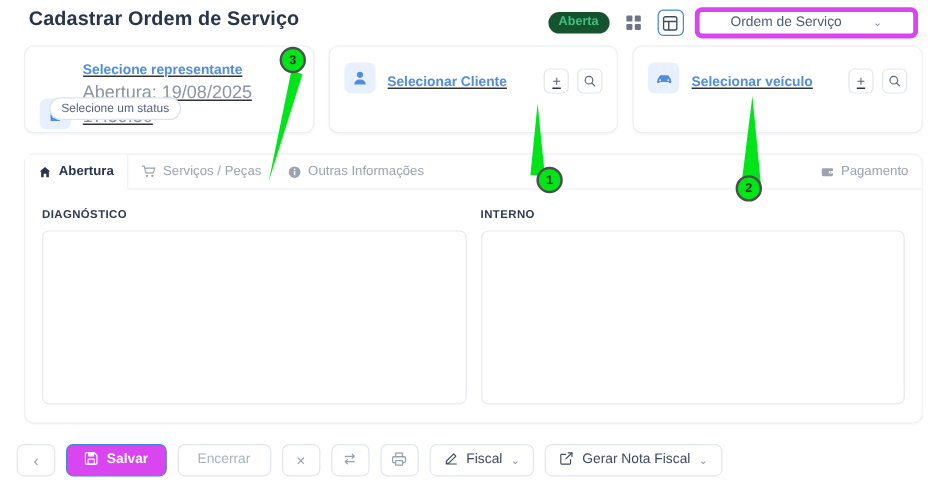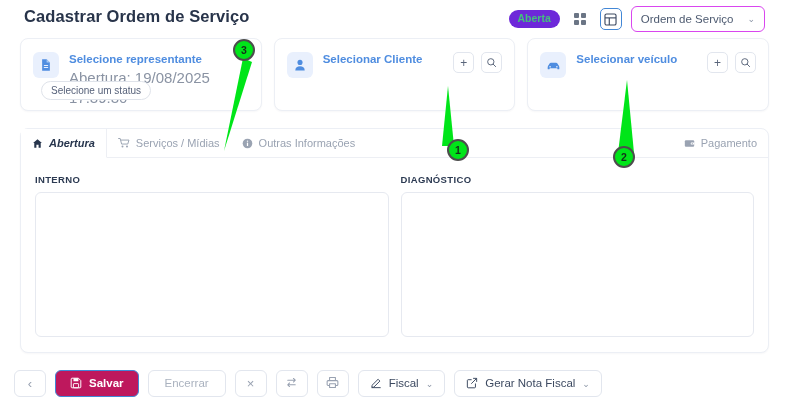--- a/index.html
+++ b/index.html
@@ -15,52 +15,52 @@
   .page-title {
     position: absolute; left: 24px; top: 7px;
     font-size: 16.5px; font-weight: 600; color: #28344a;
     letter-spacing: .1px;
   }
   .header-right {
     position: absolute; right: 24px; top: 6px;
     display: flex; align-items: center; gap: 9px;
   }
   .status-pill {
-    background: #6d28d9; color: #42c07d;
+    background: #14532d; color: #42c07d;
     font-size: 10.5px; font-weight: 600;
     padding: 3px 9px; border-radius: 11px;
     line-height: 1.1;
   }
   .view-toggle {
     width: 22px; height: 22px;
     display: flex; align-items: center; justify-content: center;
     border-radius: 5px;
   }
   .view-toggle.active { border: 1.4px solid #4287d6; }
   .dots-grid {
     display: grid; grid-template-columns: 5px 5px; grid-template-rows: 5px 5px;
     gap: 2.5px;
   }
   .dots-grid i { background: #6b7585; border-radius: 1px; display: block; }
   .type-select {
-    display: flex; align-items: center; gap: 14px;
-    border: 1px solid #d946ef; border-radius: 6px;
-    background: #fff; height: 26px; padding: 0 9px;
+    display: flex; align-items: center; gap: 26px;
+    border: 4px solid #d946ef; border-radius: 6px;
+    background: #fff; height: 26px; padding: 0 26px;
     font-size: 11.5px; color: #4d5a70;
   }
   .chev { color: #8b95a6; font-size: 9px; }
 
   
   .cards { position: absolute; left: 20px; top: 38px; width: 749px; height: 73px;
            display: flex; gap: 12px; }
   .card {
     background: #fff; border: 1px solid #eceff5; border-radius: 8px;
     flex: 1; position: relative; box-shadow: 0 1px 2px rgba(28,40,64,.035);
   }
-  .card-row { display: flex; align-items: flex-start; padding: 13px 12px 0 12px; gap: 10px; }
+  .card-row { display: flex; align-items: flex-end; padding: 13px 12px 0 12px; gap: 10px; text-decoration: underline; }
   .card-ico {
     width: 26px; height: 26px; border-radius: 6px; background: #e9f0fd;
     display: flex; align-items: center; justify-content: center; flex: 0 0 26px;
   }
   .card-main { flex: 1; min-width: 0; }
   .card-link {
     display: block; font-size: 11.5px; font-weight: 600; color: #4f8de0;
     line-height: 1.35; white-space: nowrap; overflow: hidden; text-overflow: ellipsis;
   }
   .card-sub { font-size: 15px; color: #8a93a3; line-height: 1.35; }
@@ -86,21 +86,21 @@
     display: flex; align-items: stretch; height: 29px;
     border-bottom: 1px solid #edeff4; position: relative;
   }
   .tab {
     display: flex; align-items: center; gap: 6px;
     padding: 0 11px; font-size: 11px; color: #9aa3b2; white-space: nowrap;
   }
   .tab.active {
     color: #27354d; font-weight: 600;
     background: #fff; border-right: 1px solid #edeff4;
-    border-bottom: 1px solid #fff; margin-bottom: -1px; font-style: italic;
+    border-bottom: 1px solid #fff; margin-bottom: -1px;
   }
   .tab.pay { margin-left: auto; text-align: center; }
   .tab .ti { display: flex; align-items: center; }
 
   
   .fields { display: flex; gap: 12px; padding: 16px 14px 0 14px; }
   .field { flex: 1; display: flex; flex-direction: column; }
   .field-label {
     font-size: 9.5px; font-weight: 700; color: #2c3a52;
     letter-spacing: .35px; margin-bottom: 7px;
@@ -117,21 +117,21 @@
     position: absolute; left: 0; top: 362px; width: 789px; height: 43px;
     display: flex; align-items: center; gap: 9px; padding: 0 14px;
   }
   .fbtn {
     height: 27px; border: 1px solid #e2e6ee; border-radius: 6px; background: #fff;
     display: flex; align-items: center; justify-content: center; gap: 7px;
     font-size: 11.5px; color: #3d4a61; padding: 0 11px; white-space: nowrap;
   }
   .fbtn.icon-only { width: 32px; padding: 0; color: #98a1b1; font-size: 13px; }
   .fbtn.primary {
-    background: #be185d; border-color: #4287d6; color: #fff;
+    background: #d946ef; border-color: #4287d6; color: #fff;
     font-weight: 600; padding: 0 14px; text-align: right;
   }
   .fbtn.muted { color: #aab2bf; padding: 10px 16px; }
   .fbtn .lbl { line-height: 1; }
 
   
   .mk { position: absolute; pointer-events: none; }
   .mk-circle {
     position: absolute; width: 22px; height: 22px; border-radius: 50%;
     background: #00e519; border: 2px solid #4d4d4d;
@@ -258,21 +258,21 @@
       <div class="tab">
         <span class="ti">
           <svg width="12" height="12" viewBox="0 0 16 16">
             <g fill="#9aa3b2">
               <path d="M.8 2h2.1l1.9 7.4h8.2l1.6-5.3H4.3" fill="none" stroke="#9aa3b2" stroke-width="1.3" stroke-linecap="round" stroke-linejoin="round"></path>
               <circle cx="6" cy="12.7" r="1.3"></circle>
                 <circle cx="12" cy="12.7" r="1.3"></circle>
             </g>
           </svg>
         </span>
-        <span>Serviços / Mídias</span>
+        <span>Serviços / Peças</span>
       </div>
 
 
       <div class="tab">
         <span class="ti">
           <svg width="11" height="11" viewBox="0 0 16 16">
             <circle cx="8" cy="8" r="7" fill="#9aa3b2"></circle>
             <rect x="7.1" y="6.6" width="1.8" height="5.2" rx=".7" fill="#fff"></rect>
             <circle cx="8" cy="4.6" r="1" fill="#fff"></circle>
           </svg>
@@ -287,25 +287,25 @@
             <rect x="9.8" y="6.6" width="5" height="3" rx="1" fill="#fff"></rect>
             <circle cx="12" cy="8.1" r=".85" fill="#9aa3b2"></circle>
           </svg>
         </span>
         <span>Pagamento</span>
       </div>
     </div>
 
     <div class="fields">
       <div class="field">
+        <span class="field-label">DIAGNÓSTICO</span>
+        <textarea class="ta" placeholder="" style=""></textarea>
+      </div>
+      <div class="field">
         <span class="field-label">INTERNO</span>
-        <textarea class="ta" placeholder="" style=""></textarea>
-      </div>
-      <div class="field">
-        <span class="field-label">DIAGNÓSTICO</span>
         <textarea class="ta" placeholder="" style=""></textarea>
       </div>
     </div>
   </div>
 
   <div class="footer">
     <div class="fbtn icon-only">
       <span class="lbl">‹</span>
     </div>
 

